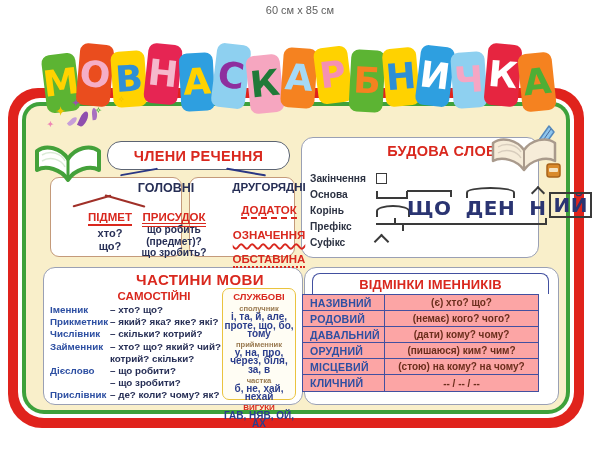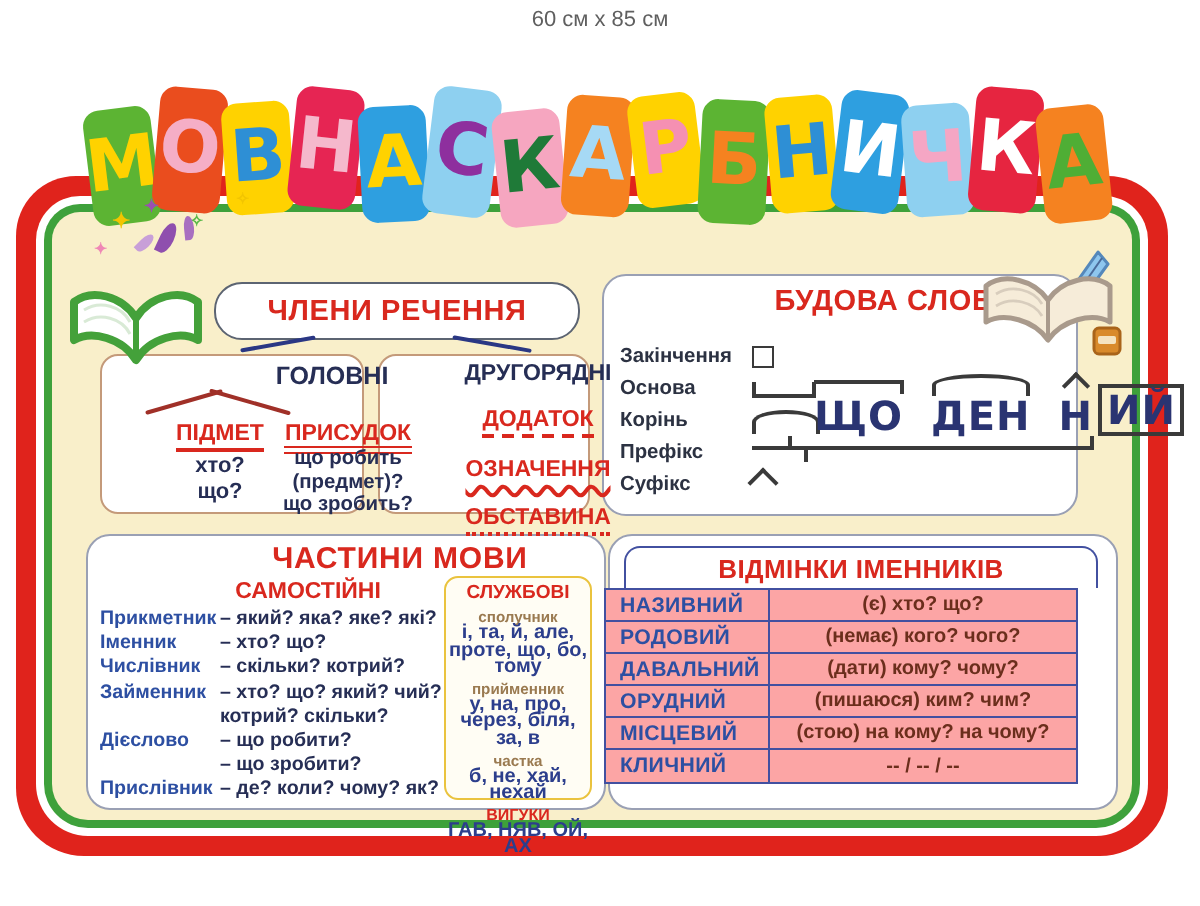--- a/index.html
+++ b/index.html
@@ -202,29 +202,29 @@
       <span class="wm wm-suffix">Н</span>
     </span>
     <span class="wm-ending">ИЙ</span>
   </div>
 
   <div class="wbox" style="left:43px;top:267px;width:258px;height:136px;"></div>
   <div class="abs red-title center" style="left:43px;top:271px;width:258px;font-size:15px;letter-spacing:0.4px;z-index:4;">ЧАСТИНИ МОВИ</div>
   <div class="abs red-title center" style="left:50px;top:290px;width:152px;font-size:11.5px;z-index:4;">САМОСТІЙНІ</div>
   <div class="pos-rows">
       <div class="pos-row">
+        <span class="pos-term">Іменник</span>
+        <div class="pos-qs">
+          <div class="pos-q">– хто? що?</div>
+        </div>
+      </div>
+      <div class="pos-row">
         <span class="pos-term">Прикметник</span>
         <div class="pos-qs">
           <div class="pos-q">– який? яка? яке? які?</div>
-        </div>
-      </div>
-      <div class="pos-row">
-        <span class="pos-term">Іменник</span>
-        <div class="pos-qs">
-          <div class="pos-q">– хто? що?</div>
         </div>
       </div>
       <div class="pos-row">
         <span class="pos-term">Числівник</span>
         <div class="pos-qs">
           <div class="pos-q">– скільки? котрий?</div>
         </div>
       </div>
       <div class="pos-row">
         <span class="pos-term">Займенник</span>

